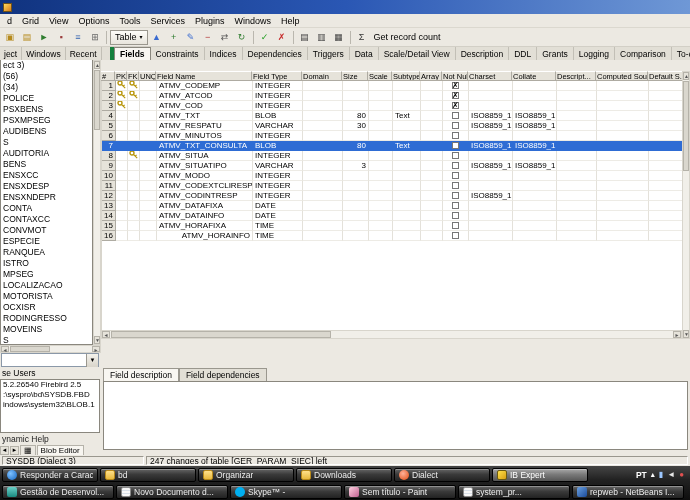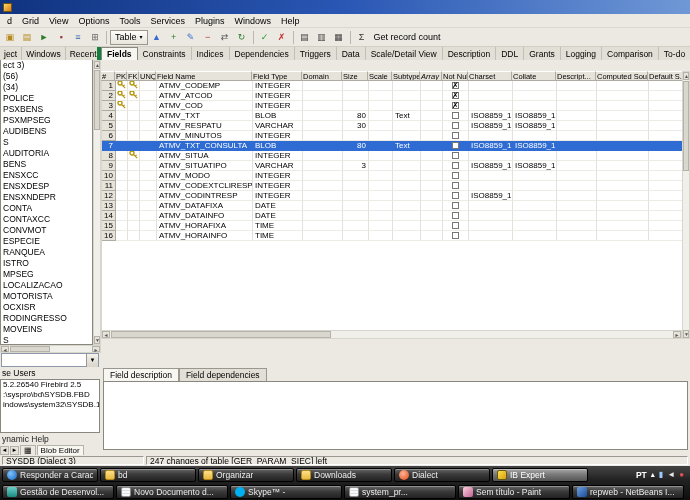--- a/index.html
+++ b/index.html
@@ -18,21 +18,21 @@
 .tbtn{width:16px;height:15px;flex:0 0 auto;display:flex;align-items:center;justify-content:center;border:1px solid transparent;border-radius:1px;font-size:9px;line-height:1}
 .tsep{width:1px;height:13px;background:#bab7ae;margin:0 2px;flex:0 0 auto}
 .table-btn{height:15px;display:flex;align-items:center;gap:3px;border:1px solid #9a978e;background:linear-gradient(#fdfcf9,#e8e5dc);padding:0 4px;flex:0 0 auto}
 .dd-arrow{font-size:6px;line-height:1}
 .reccount{padding:0 3px;white-space:nowrap}
 .combo{height:15px;width:96px;border:1px solid #8a98a8;background:#fff;display:flex;align-items:center;flex:0 0 auto}
 .combo-text{flex:1;padding:0 2px;overflow:hidden;white-space:nowrap;font-size:8.5px}
 .combo-btn{width:12px;height:13px;background:linear-gradient(#f4f2ec,#d8d4ca);border-left:1px solid #9a978e;display:flex;align-items:center;justify-content:center;font-size:6px}
 
 .tabrow{position:absolute;left:0;top:47px;width:690px;height:13px;background:#e2dfd6;display:flex;align-items:flex-end}
-.xtabs{width:101px;display:flex;height:13px;border-right:4px solid #15803d;flex:0 0 auto}
+.xtabs{width:114px;display:flex;height:13px;border-right:4px solid #15803d;flex:0 0 auto}
 .etabs{display:flex;height:13px;flex:1;overflow:hidden}
 .etab,.xtab{height:13px;display:flex;align-items:center;padding:0 5px;font-size:8.5px;border-right:1px solid #c2bfb6;white-space:nowrap}
 .xtab{padding:0 4px}
 .etab.active{background:#f8f6f1;border:1px solid #8a877e;border-bottom:none;font-weight:bold}
 
 .explorer{position:absolute;left:0;top:60px;width:101px;height:395px;background:#ece9e2}
 .tree{position:absolute;left:0;top:0;width:93px;height:285px;background:#fff;border:1px solid #8a877e;border-top:none;overflow:hidden}
 .tree-item{height:11px;line-height:11px;font-size:8.5px;white-space:nowrap;padding-left:2px}
 .vscroll{position:absolute;background:#f1efe9;border:1px solid #d8d5cc;display:flex;flex-direction:column;align-items:center;gap:1px}
 .sb-btn{width:100%;height:8px;background:#e6e3da;border:1px solid #b5b2a9;font-size:5px;line-height:6px;text-align:center;color:#555;flex:0 0 auto}
@@ -220,21 +220,21 @@
       <div class="sb-btn-h">►</div>
     </div>
     <div class="x-combo">
       <span class="combo-text"></span>
       <span class="combo-btn">▼</span>
     </div>
     <div class="users-label">se Users</div>
     <div class="info-list">
         <div class="info-item">5.2.26540 Firebird 2.5</div>
         <div class="info-item">:\syspro\bd\SYSDB.FBD</div>
-        <div class="info-item">indows\system32\SYSDB.1</div>
+        <div class="info-item">indows\system32\BLOB.1</div>
       </div>
     <div class="dyn-help">ynamic Help</div>
     <div class="xbottom">
       <span class="xb-arrow">◄</span>
       <span class="xb-arrow">►</span>
       <span class="xb-tab">▦</span>
       <span class="xb-tab active">Blob Editor</span>
     </div>
   </div>
 
@@ -243,21 +243,21 @@
         <div class="gh" style="width: 14px;">#</div>
         <div class="gh" style="width: 12px;">PK</div>
         <div class="gh" style="width: 12px;">FK</div>
         <div class="gh" style="width: 17px;">UNQ</div>
         <div class="gh" style="width: 96px;">Field Name</div>
         <div class="gh" style="width: 50px;">Field Type</div>
         <div class="gh" style="width: 40px;">Domain</div>
         <div class="gh" style="width: 26px;">Size</div>
         <div class="gh" style="width: 24px;">Scale</div>
         <div class="gh" style="width: 28px;">Subtype</div>
-        <div class="gh" style="width: 22px; font-style: italic;">Array</div>
+        <div class="gh" style="width: 22px;">Array</div>
         <div class="gh" style="width: 26px;">Not Null</div>
         <div class="gh" style="width: 44px;">Charset</div>
         <div class="gh" style="width: 44px;">Collate</div>
         <div class="gh" style="width: 40px;">Descript...</div>
         <div class="gh" style="width: 52px;">Computed Source</div>
         <div class="gh" style="width: 44px;">Default S...</div>
       </div>
     <div class="gbody">
         <div class="grow">
           <div class="gc c-num" style="width: 14px;">1</div>
@@ -602,21 +602,21 @@
           <div class="gc" style="width: 44px;"></div>
           <div class="gc" style="width: 40px;"></div>
           <div class="gc" style="width: 52px;"></div>
           <div class="gc" style="width: 44px;"></div>
         </div>
         <div class="grow">
           <div class="gc c-num" style="width: 14px;">16</div>
           <div class="gc c-icon" style="width: 12px;"></div>
           <div class="gc c-icon" style="width: 12px;"></div>
           <div class="gc" style="width: 17px;"></div>
-          <div class="gc" style="width: 96px;">ATMV_HORAINFO</div>
+          <div class="gc" style="width: 96px; text-align: right;">ATMV_HORAINFO</div>
           <div class="gc" style="width: 50px;">TIME</div>
           <div class="gc" style="width: 40px;"></div>
           <div class="gc c-r" style="width: 26px;"></div>
           <div class="gc c-r" style="width: 24px;"></div>
           <div class="gc" style="width: 28px;"></div>
           <div class="gc" style="width: 22px;"></div>
           <div class="gc c-cb" style="width: 26px;">
             <span class="cb"></span>
           </div>
           <div class="gc" style="width: 44px;"></div>
@@ -696,28 +696,28 @@
           </div>
           <div class="task-btn">
             <span class="tb-ico ico-notepad"></span>
             <span class="tb-label">Novo Documento d...</span>
           </div>
           <div class="task-btn">
             <span class="tb-ico ico-skype"></span>
             <span class="tb-label">Skype™ -</span>
           </div>
           <div class="task-btn">
+            <span class="tb-ico ico-paint"></span>
+            <span class="tb-label">Sem título - Paint</span>
+          </div>
+          <div class="task-btn">
             <span class="tb-ico ico-notepad"></span>
             <span class="tb-label">system_pr...</span>
           </div>
           <div class="task-btn">
-            <span class="tb-ico ico-paint"></span>
-            <span class="tb-label">Sem título - Paint</span>
-          </div>
-          <div class="task-btn">
             <span class="tb-ico ico-netbeans"></span>
             <span class="tb-label">repweb - NetBeans I...</span>
           </div>
         </div>
     </div>
   </div>
 
 </div>
 
 </body></html>

